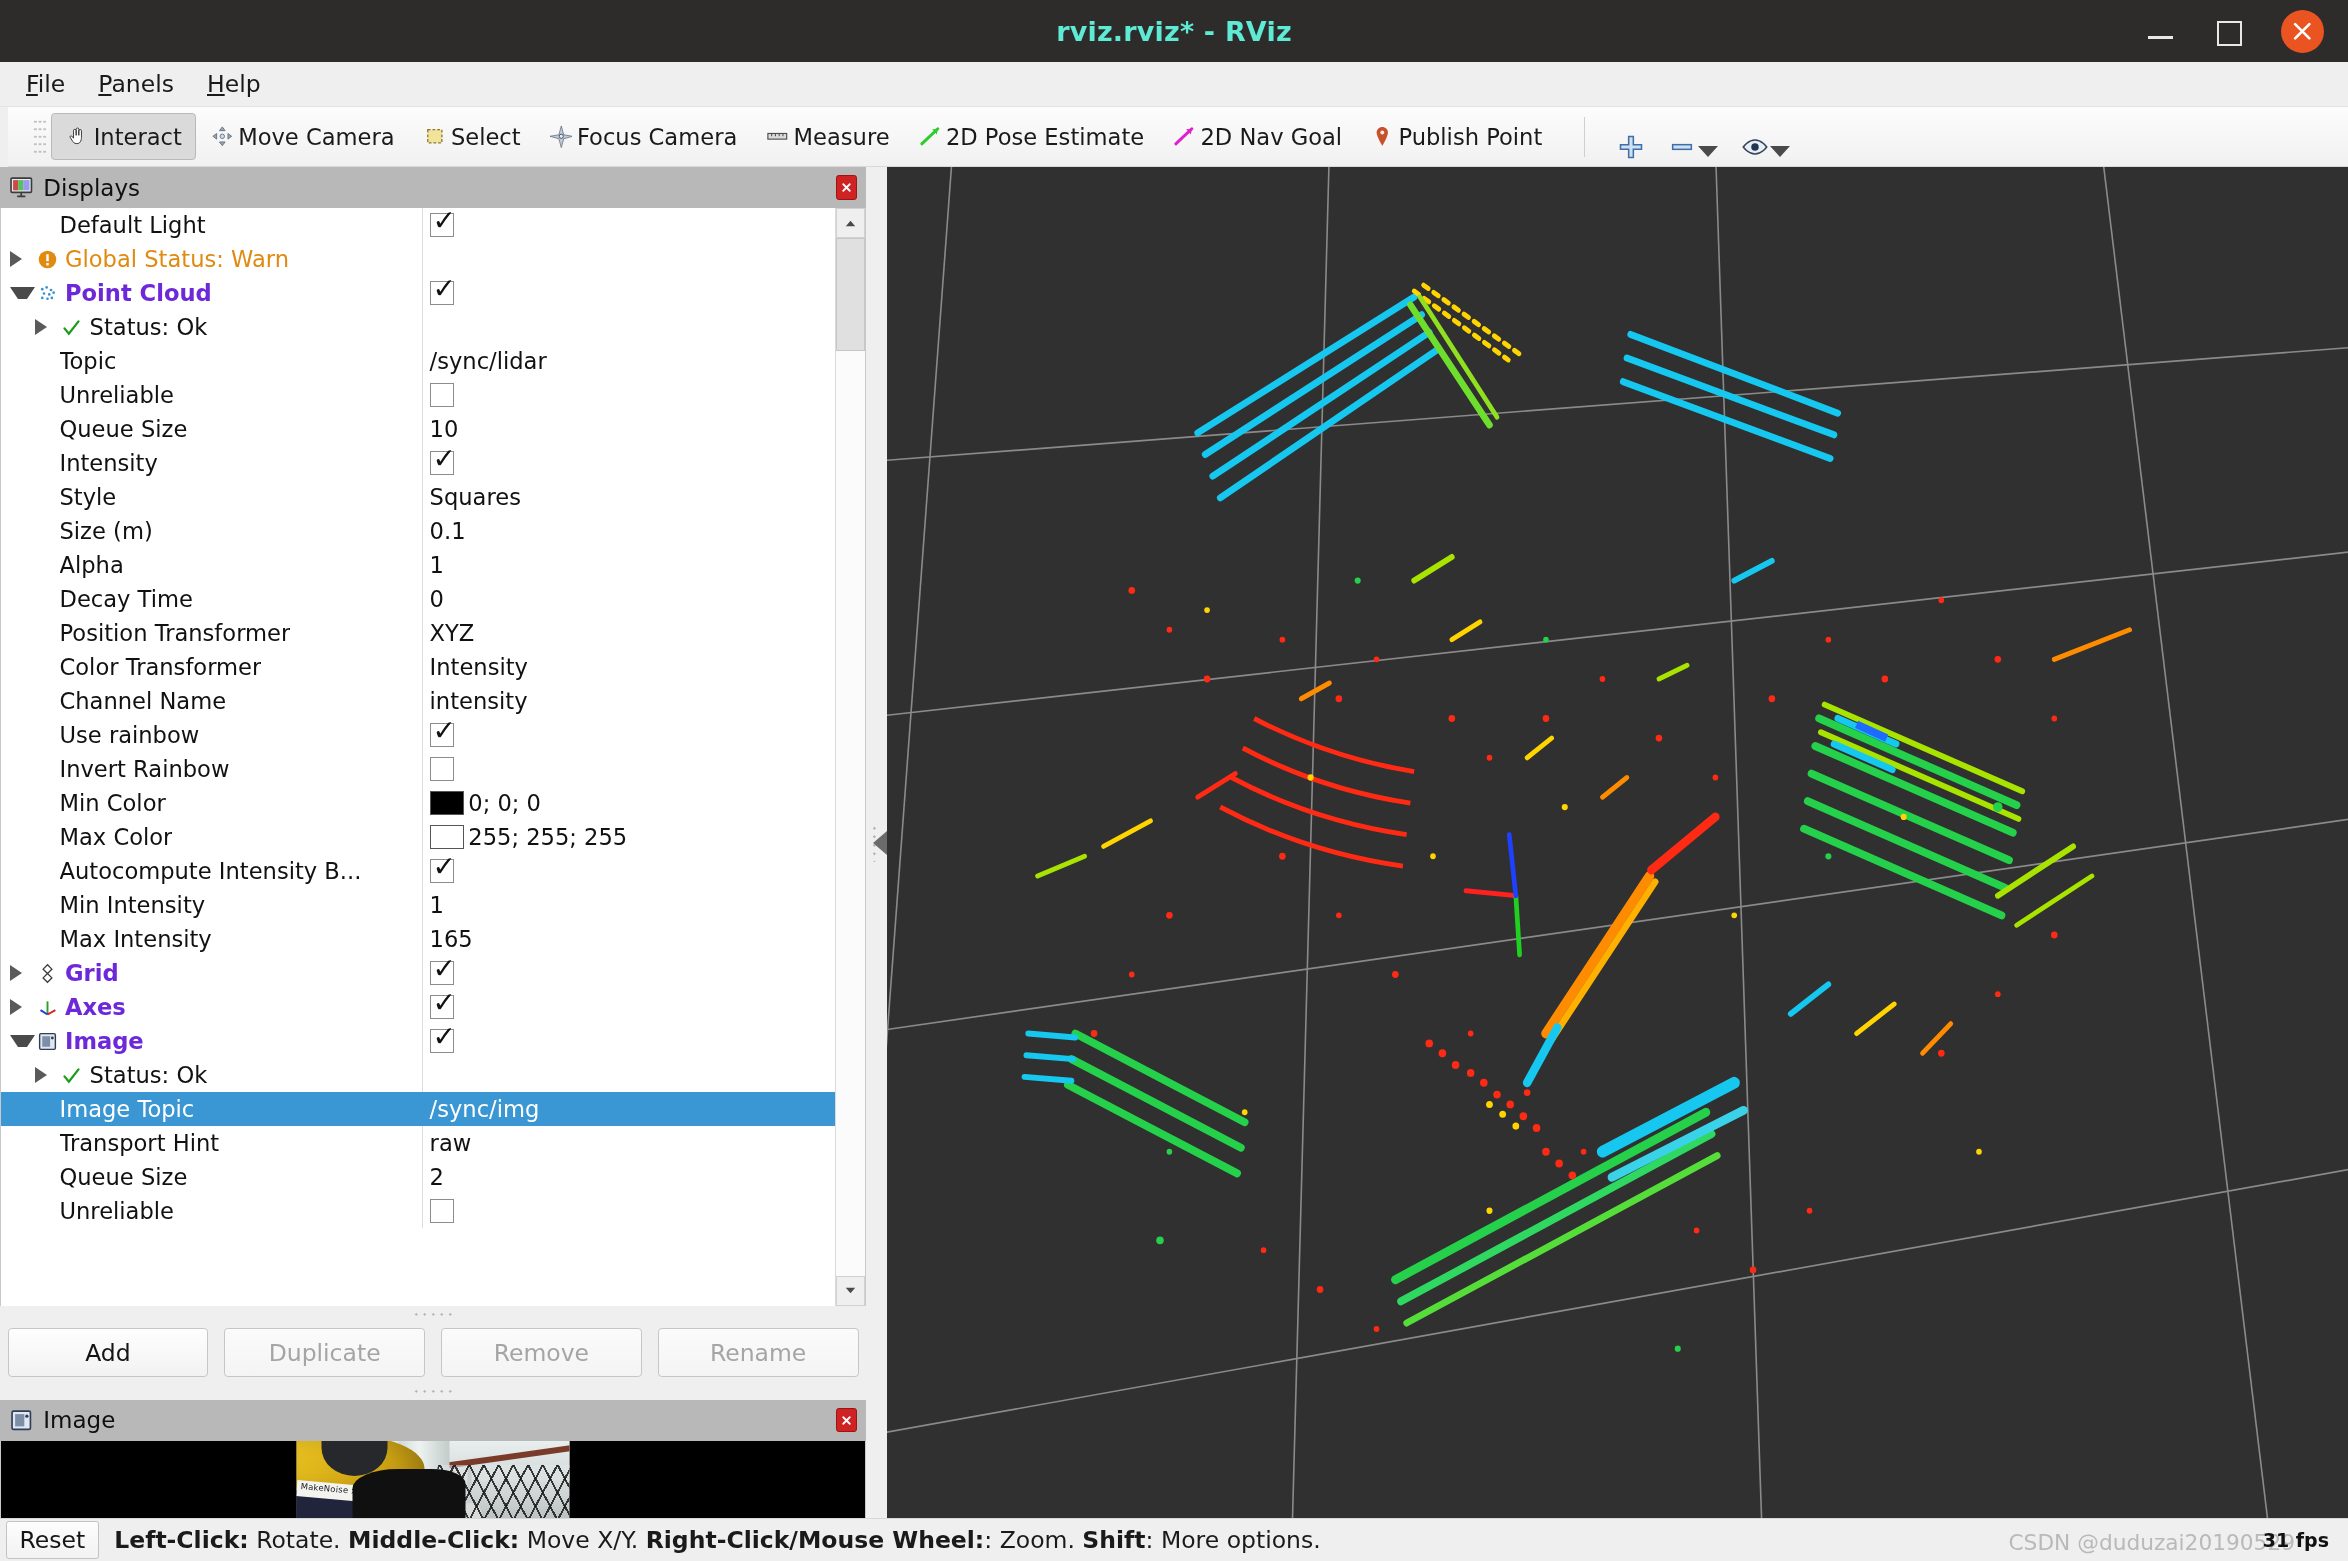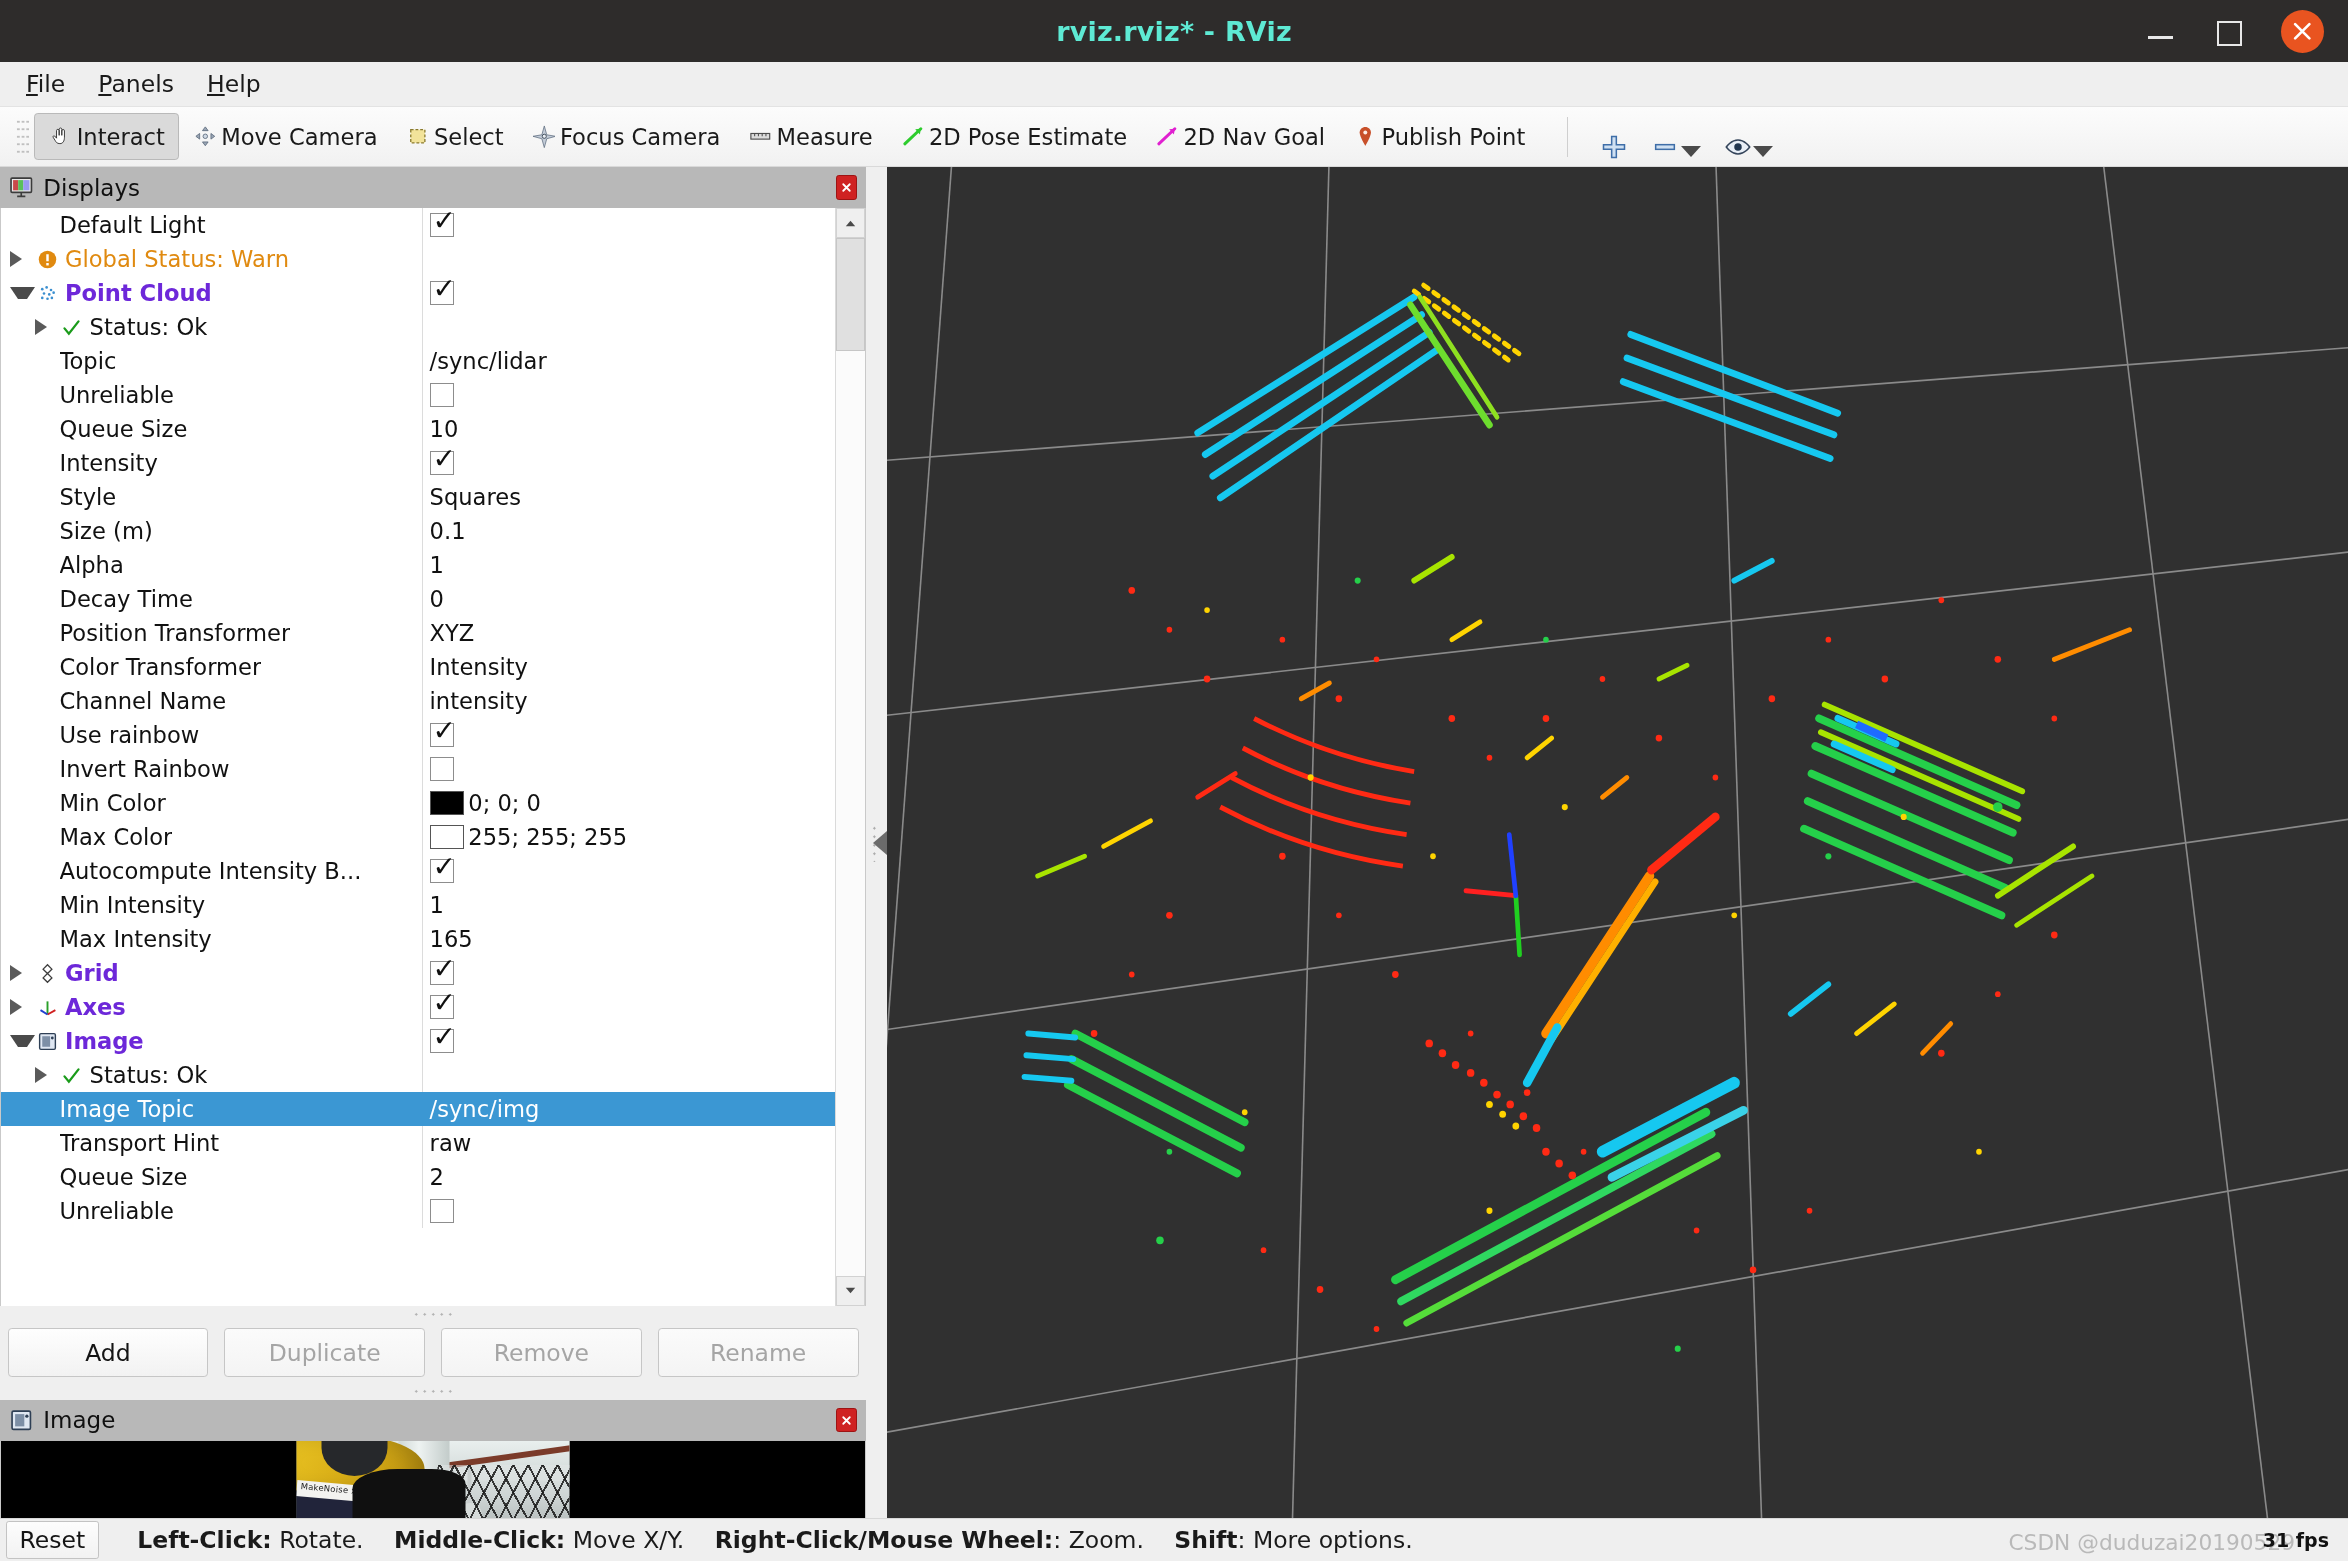--- a/index.html
+++ b/index.html
@@ -37,21 +37,21 @@
   }
   .menuitem {
     font-size: 23.5px; color: #1a1a1a; padding: 2.8px 13px 1.9px 13px; cursor: default;
   }
   .menuitem .mn { text-decoration: underline; }
 
   
   .toolbar {
     height: 60px; background: linear-gradient(#fcfcfc,#f1f1f1);
     display: flex; align-items: center; flex: 0 0 60px;
-    border-bottom: 0.9px solid #d9d9d9; padding-left: 12px;
+    border-bottom: 0.9px solid #d9d9d9; padding-left: 21px; margin-left: 8px;
   }
   .grip { width: 13px; height: 38px; margin: 0 5.6px 0 3.8px;
     background-image: radial-gradient(circle, #b6b6b6 1.1px, transparent 1.3px);
     background-size: 4.7px 7.5px; opacity: .85; }
   .tbtn {
     display: flex; align-items: center; gap: 3.8px; height: 47px;
     padding: 0 13px; font-size: 22.6px; color: #1a1a1a; cursor: pointer;
     border: 0.9px solid transparent; border-radius: 3.8px; white-space: nowrap;
   }
   .tbtn.active { background: #dadada; border: 0.9px solid #b9b9b9; }
@@ -180,21 +180,21 @@
 
   
   .statusbar {
     height: 43px; flex: 0 0 43px; background: #efefef; display: flex; align-items: center;
     padding-left: 5.6px; border-top: 0.9px solid #d8d8d8; position: relative;
   }
   .resetbtn { height: 38px; padding: 0 13px; border: 0.9px solid #c3c3c3; border-radius: 2.8px;
               background: linear-gradient(#fdfdfd,#f2f2f2); font-size: 23.5px; color: #151515;
               display:flex; align-items:center; cursor: pointer; }
   .hint { font-size: 23.5px; color: #1a1a1a; margin-left: 15px; white-space: nowrap; }
-  .hint b { font-weight: bold; margin-left: 23px; }
+  .hint b { font-weight: bold; }
   .fps { position: absolute; right: 19px; font-size: 19px; color: #111; font-weight: bold; }
   .wmark { position: absolute; right: 53px; bottom: 5.6px; font-size: 21.7px; color: #b9b9b9; white-space: nowrap; }
 </style>
 </head>
 <body>
 
 <div id="app">
 
   <div class="titlebar">
     <div class="title">rviz.rviz* - RViz</div>

